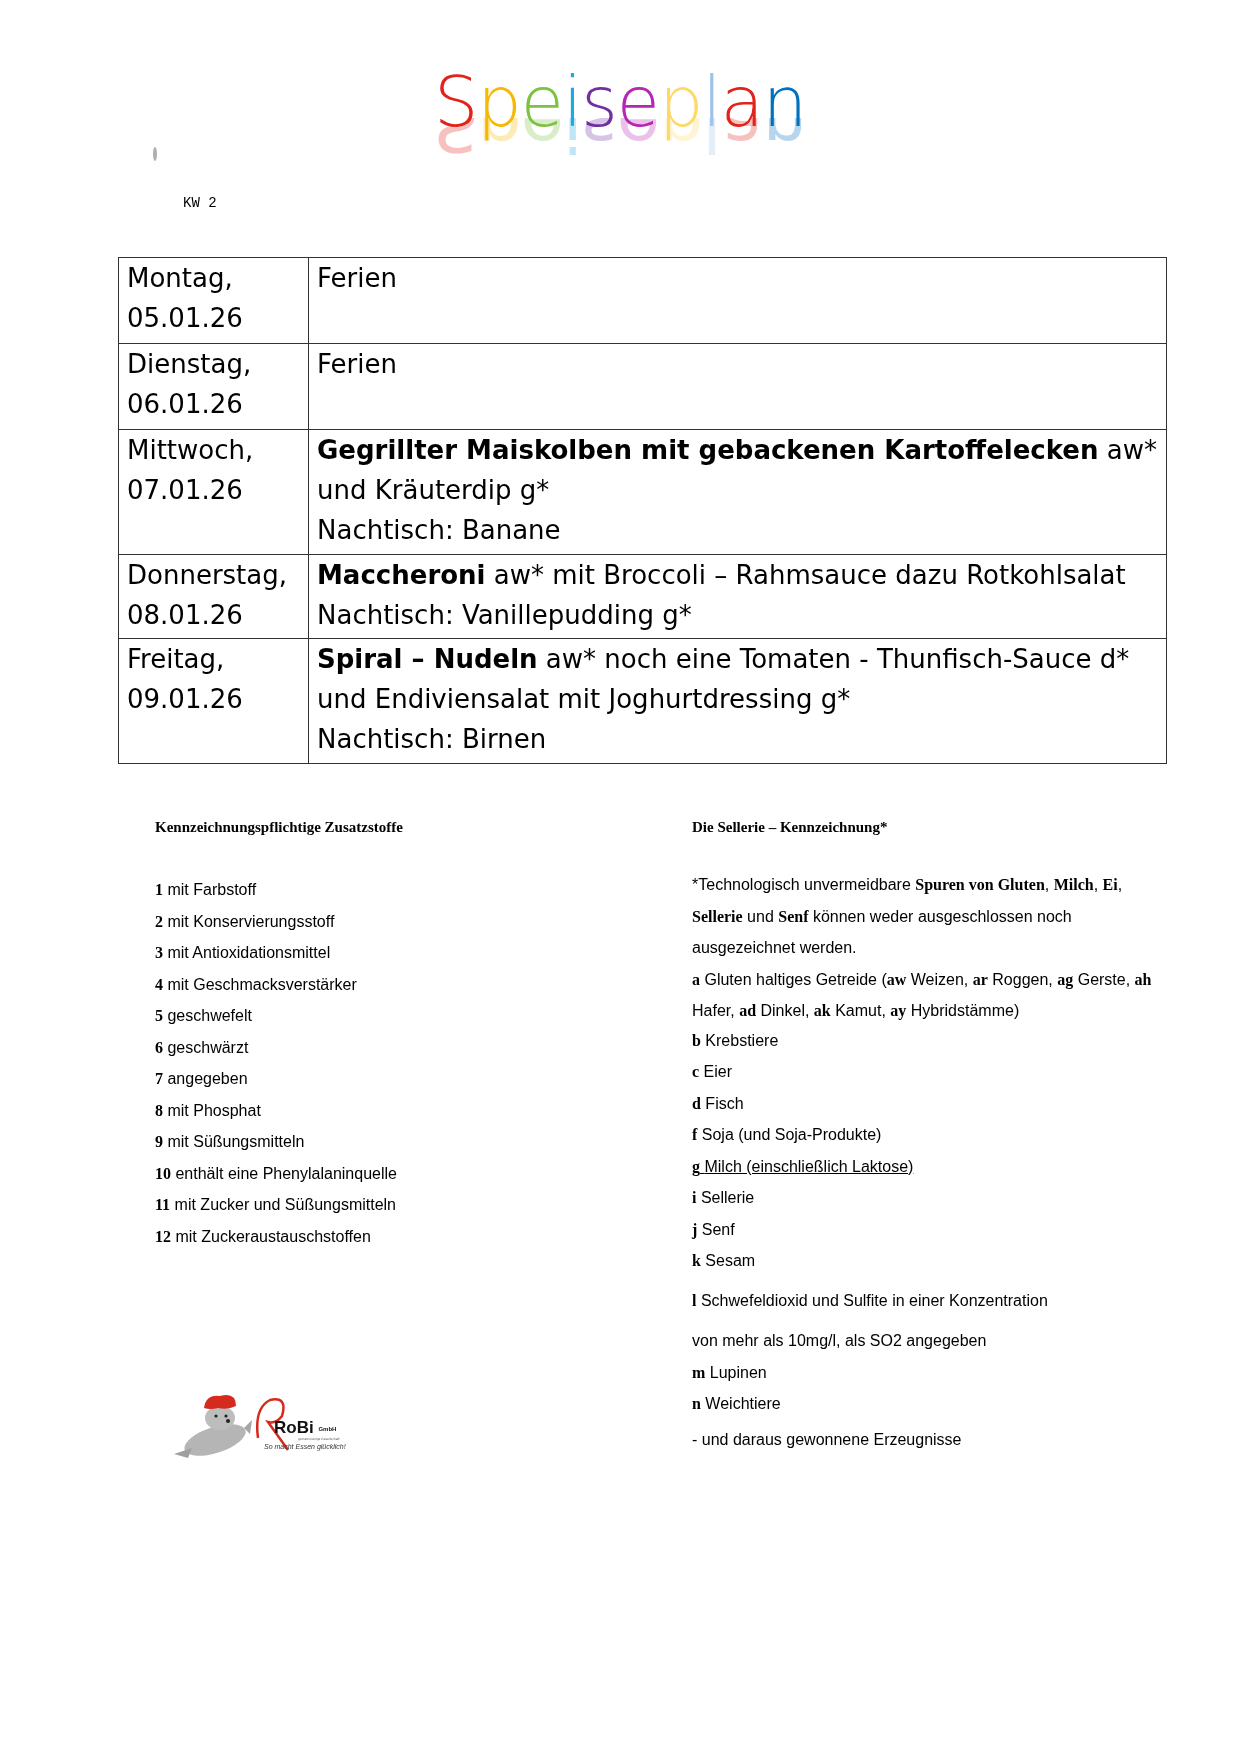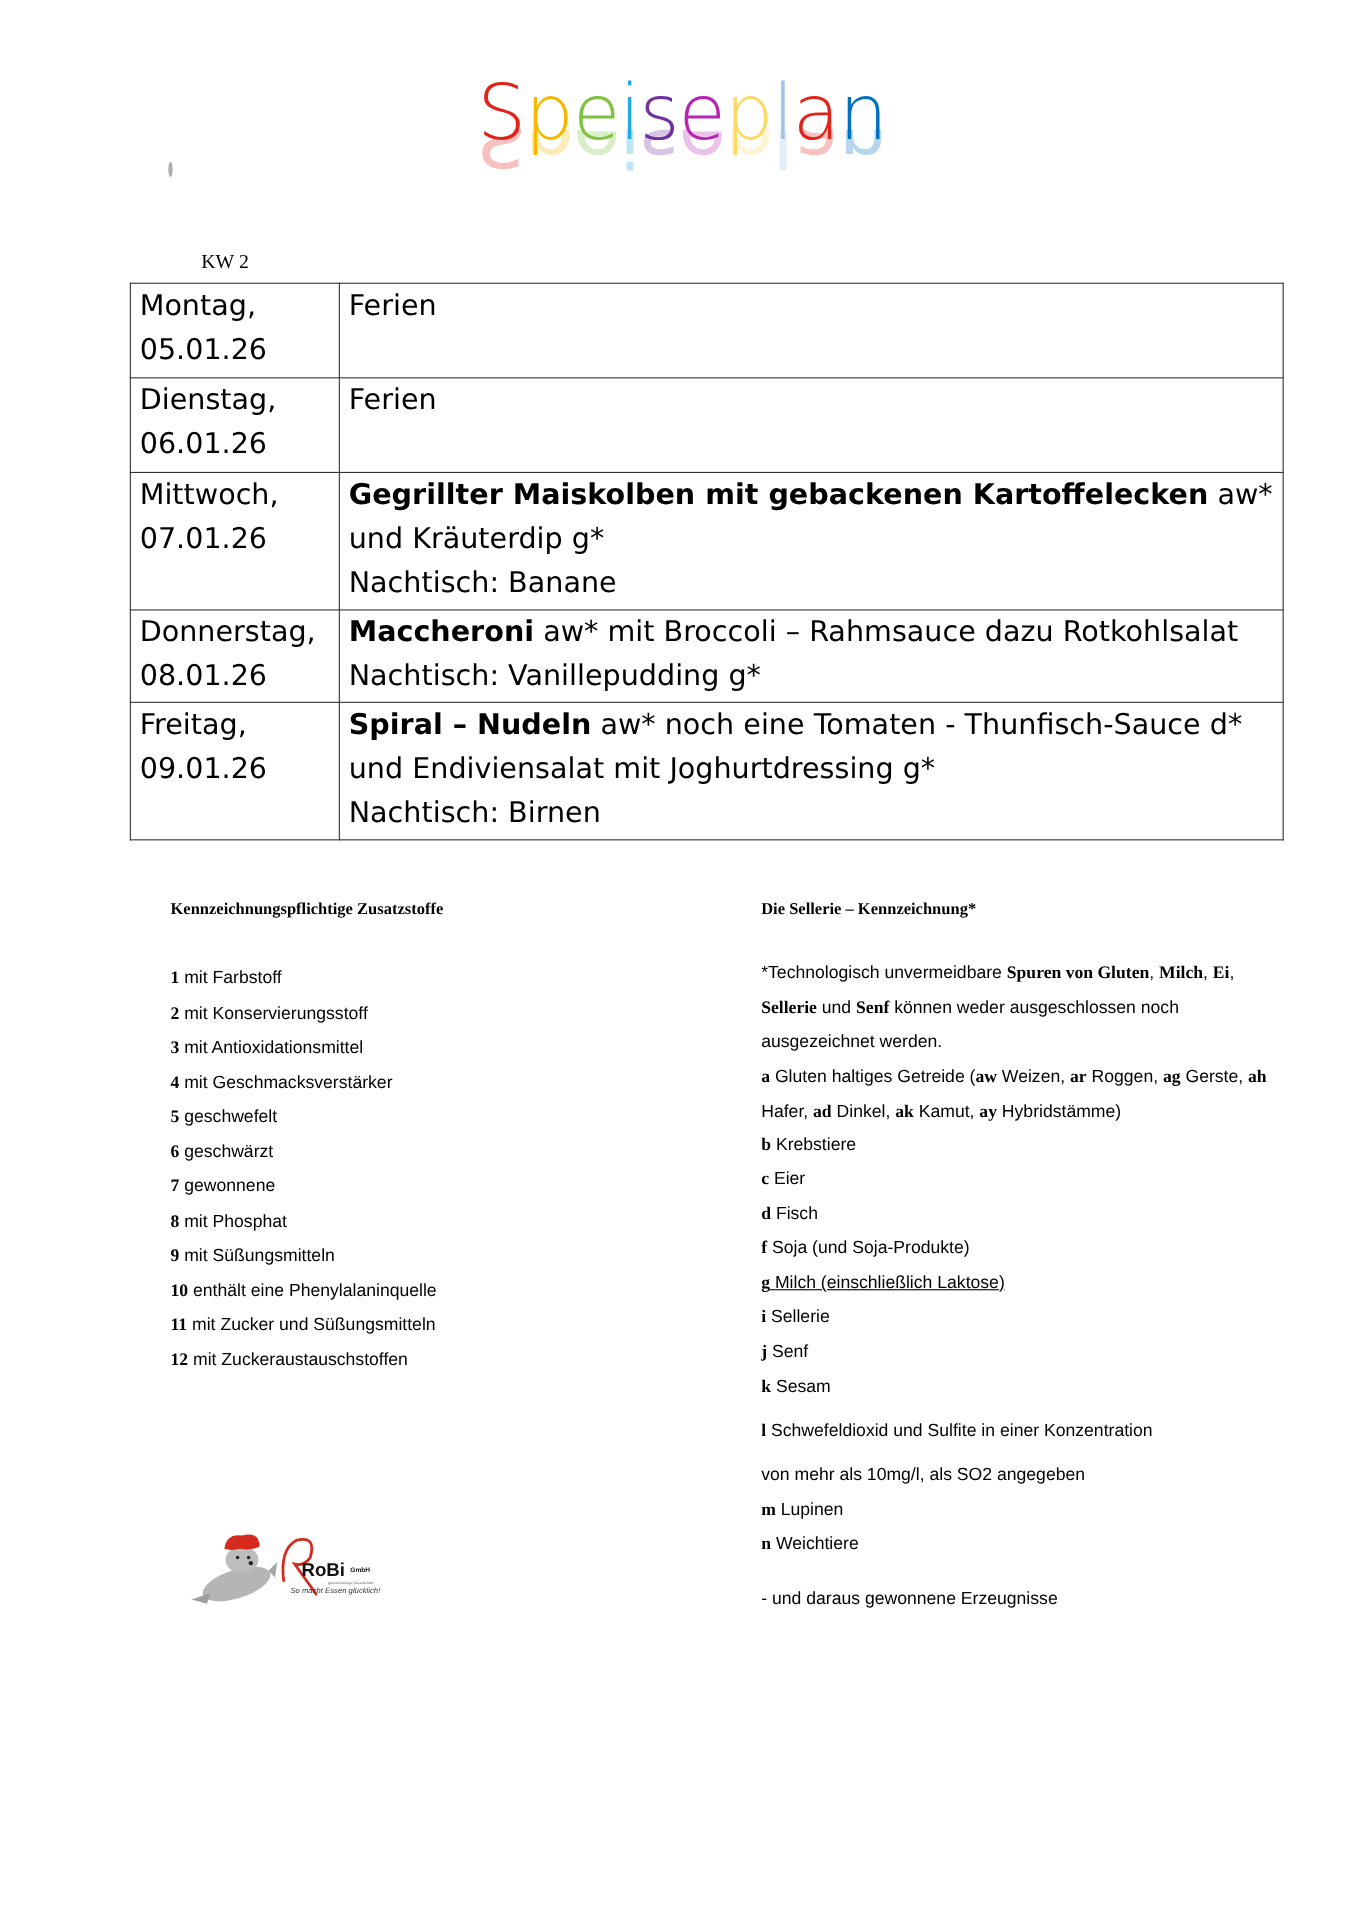--- a/index.html
+++ b/index.html
@@ -2,21 +2,21 @@
 <html><head>
 <meta charset="utf-8">
 <style>
   html, body { margin:0; padding:0; background:#ffffff; }
   body { width:1240px; height:1754px; position:relative; overflow:hidden; font-family:"DejaVu Sans", sans-serif; color:#000; }
   .title { position:absolute; left:0; width:1240px; top:62px; text-align:center; font-family:"DejaVu Sans", sans-serif; font-size:70px; line-height:80px; letter-spacing:-1px; font-weight:300; }
   .title span { display:inline-block; }
   .reflection { position:absolute; left:0; width:1240px; top:118px; text-align:center; font-family:"DejaVu Sans", sans-serif; font-size:70px; line-height:80px; letter-spacing:-1px; transform:scaleY(-1); opacity:0.28; height:48px; overflow:hidden; }
   .reflection span { display:inline-block; }
   .marker { position:absolute; left:153px; top:147px; width:4px; height:14px; background:#b0b0b0; border-radius:50%; }
-  .kw { position:absolute; left:183px; top:228px; font-family:Liberation Serif, serif; font-size:18px; }
+  .kw { position:absolute; left:183px; top:195px; font-family:Liberation Mono, monospace; font-size:14px; }
   table.menu { position:absolute; left:118px; top:257px; width:1049px; border-collapse:collapse; font-family:"DejaVu Sans", sans-serif; font-size:26px; line-height:40px; }
   table.menu td { border:1.5px solid #333; vertical-align:top; padding:0 8px; }
   table.menu td.day { width:173px; }
   table.menu tr.r0 td, table.menu tr.r1 td { height:85px; }
   table.menu tr.r2 td { height:124px; }
   table.menu tr.r3 td { height:83px; }
   table.menu tr.r4 td { height:124px; }
   .b { font-weight:bold; }
   .legend-head { position:absolute; font-family:"Liberation Serif", serif; font-weight:bold; font-size:15px; }
   .legend-list { position:absolute; font-family:"Liberation Sans", sans-serif; font-size:16px; }
@@ -91,21 +91,21 @@
 </table>
 
 <div class="legend-head" style="left:155px; top:819px;">Kennzeichnungspflichtige Zusatzstoffe</div>
 <div class="legend-list" style="left:155px; top:880px;" id="additives">
     <div class="row"><span class="k">1</span> <span>mit Farbstoff</span></div>
     <div class="row"><span class="k">2</span> <span>mit Konservierungsstoff</span></div>
     <div class="row"><span class="k">3</span> <span>mit Antioxidationsmittel</span></div>
     <div class="row"><span class="k">4</span> <span>mit Geschmacksverstärker</span></div>
     <div class="row"><span class="k">5</span> <span>geschwefelt</span></div>
     <div class="row"><span class="k">6</span> <span>geschwärzt</span></div>
-    <div class="row"><span class="k">7</span> <span>gewonnene</span></div>
+    <div class="row"><span class="k">7</span> <span>angegeben</span></div>
     <div class="row"><span class="k">8</span> <span>mit Phosphat</span></div>
     <div class="row"><span class="k">9</span> <span>mit Süßungsmitteln</span></div>
     <div class="row"><span class="k">10</span> <span>enthält eine Phenylalaninquelle</span></div>
     <div class="row"><span class="k">11</span> <span>mit Zucker und Süßungsmitteln</span></div>
     <div class="row"><span class="k">12</span> <span>mit Zuckeraustauschstoffen</span></div>
   </div>
 
 <div class="legend-head" style="left:692px; top:819px;">Die Sellerie – Kennzeichnung*</div>
 <div class="allergen-list" id="allergens">
     <div class="row" style="line-height: 31.5px; margin-bottom: 0px; margin-top: -6px;"><span>*Technologisch unvermeidbare </span><span class="bs">Spuren von Gluten</span><span>, </span><span class="bs">Milch</span><span>, </span><span class="bs">Ei</span><span>, </span><span class="bs">Sellerie</span><span> und </span><span class="bs">Senf</span><span> können weder ausgeschlossen noch ausgezeichnet werden.</span></div>
@@ -114,21 +114,21 @@
     <div class="row" style="margin-bottom: 11.5px;"><span class="k">c</span> <span>Eier</span></div>
     <div class="row" style="margin-bottom: 11.5px;"><span class="k">d</span> <span>Fisch</span></div>
     <div class="row" style="margin-bottom: 11.5px;"><span class="k">f</span> <span>Soja (und Soja-Produkte)</span></div>
     <div class="row" style="margin-bottom: 11.5px; text-decoration: underline;"><span class="k">g</span> <span>Milch (einschließlich Laktose)</span></div>
     <div class="row" style="margin-bottom: 11.5px;"><span class="k">i</span> <span>Sellerie</span></div>
     <div class="row" style="margin-bottom: 11.5px;"><span class="k">j</span> <span>Senf</span></div>
     <div class="row" style="margin-bottom: 20px;"><span class="k">k</span> <span>Sesam</span></div>
     <div class="row" style="margin-bottom: 20px;"><span class="k">l</span> <span>Schwefeldioxid und Sulfite in einer Konzentration</span></div>
     <div class="row" style="margin-bottom: 11.5px;">von mehr als 10mg/l, als SO2 angegeben</div>
     <div class="row" style="margin-bottom: 11.5px;"><span class="k">m</span> <span>Lupinen</span></div>
-    <div class="row" style="margin-bottom: 30px;"><span class="k">n</span> <span>Weichtiere</span></div>
+    <div class="row" style="margin-bottom: 16px;"><span class="k">n</span> <span>Weichtiere</span></div>
     <div class="row">- und daraus gewonnene Erzeugnisse</div>
   </div>
 
 <div class="logo">
   <svg width="205" height="80" viewBox="0 0 205 80">
     <ellipse cx="45" cy="52" rx="32" ry="13" fill="#b5b5b5" transform="rotate(-18 45 52)"></ellipse>
     <path d="M4 66 L22 60 L18 70 Z" fill="#a0a0a0"></path>
     <ellipse cx="50" cy="30" rx="15" ry="12" fill="#bdbdbd"></ellipse>
     <circle cx="46" cy="28" r="1.6" fill="#222"></circle>
     <circle cx="56" cy="28" r="1.6" fill="#222"></circle>

